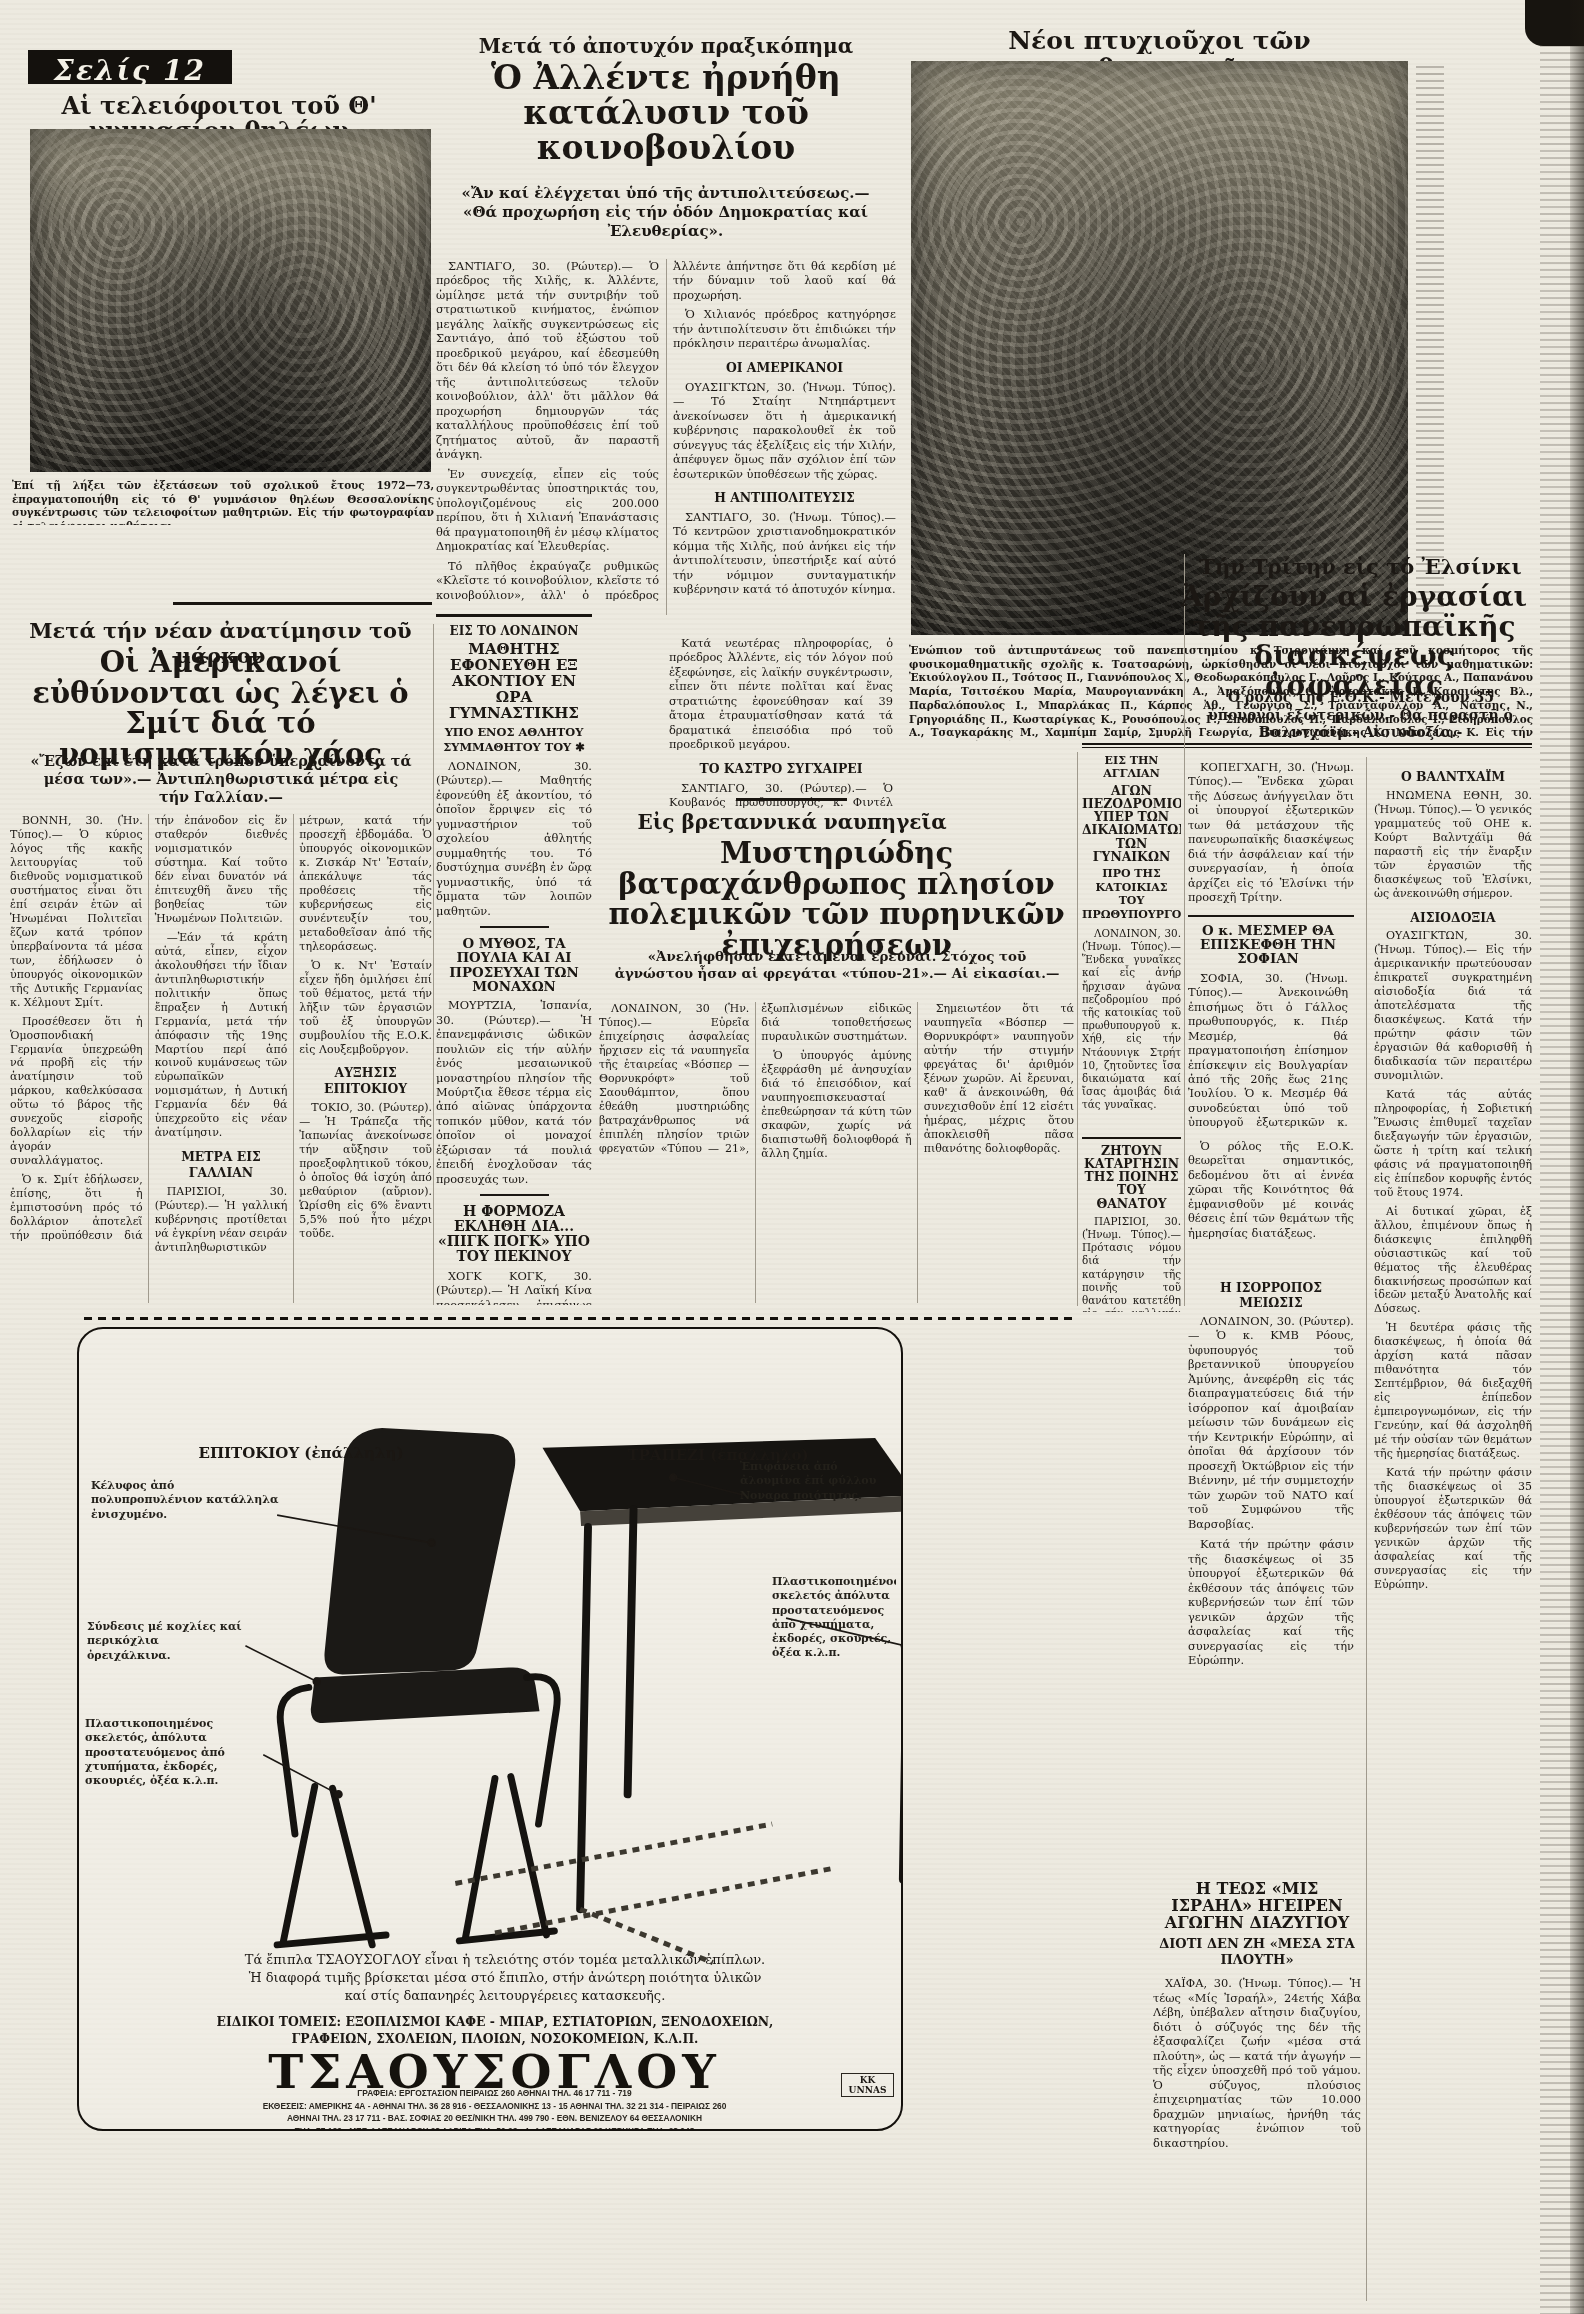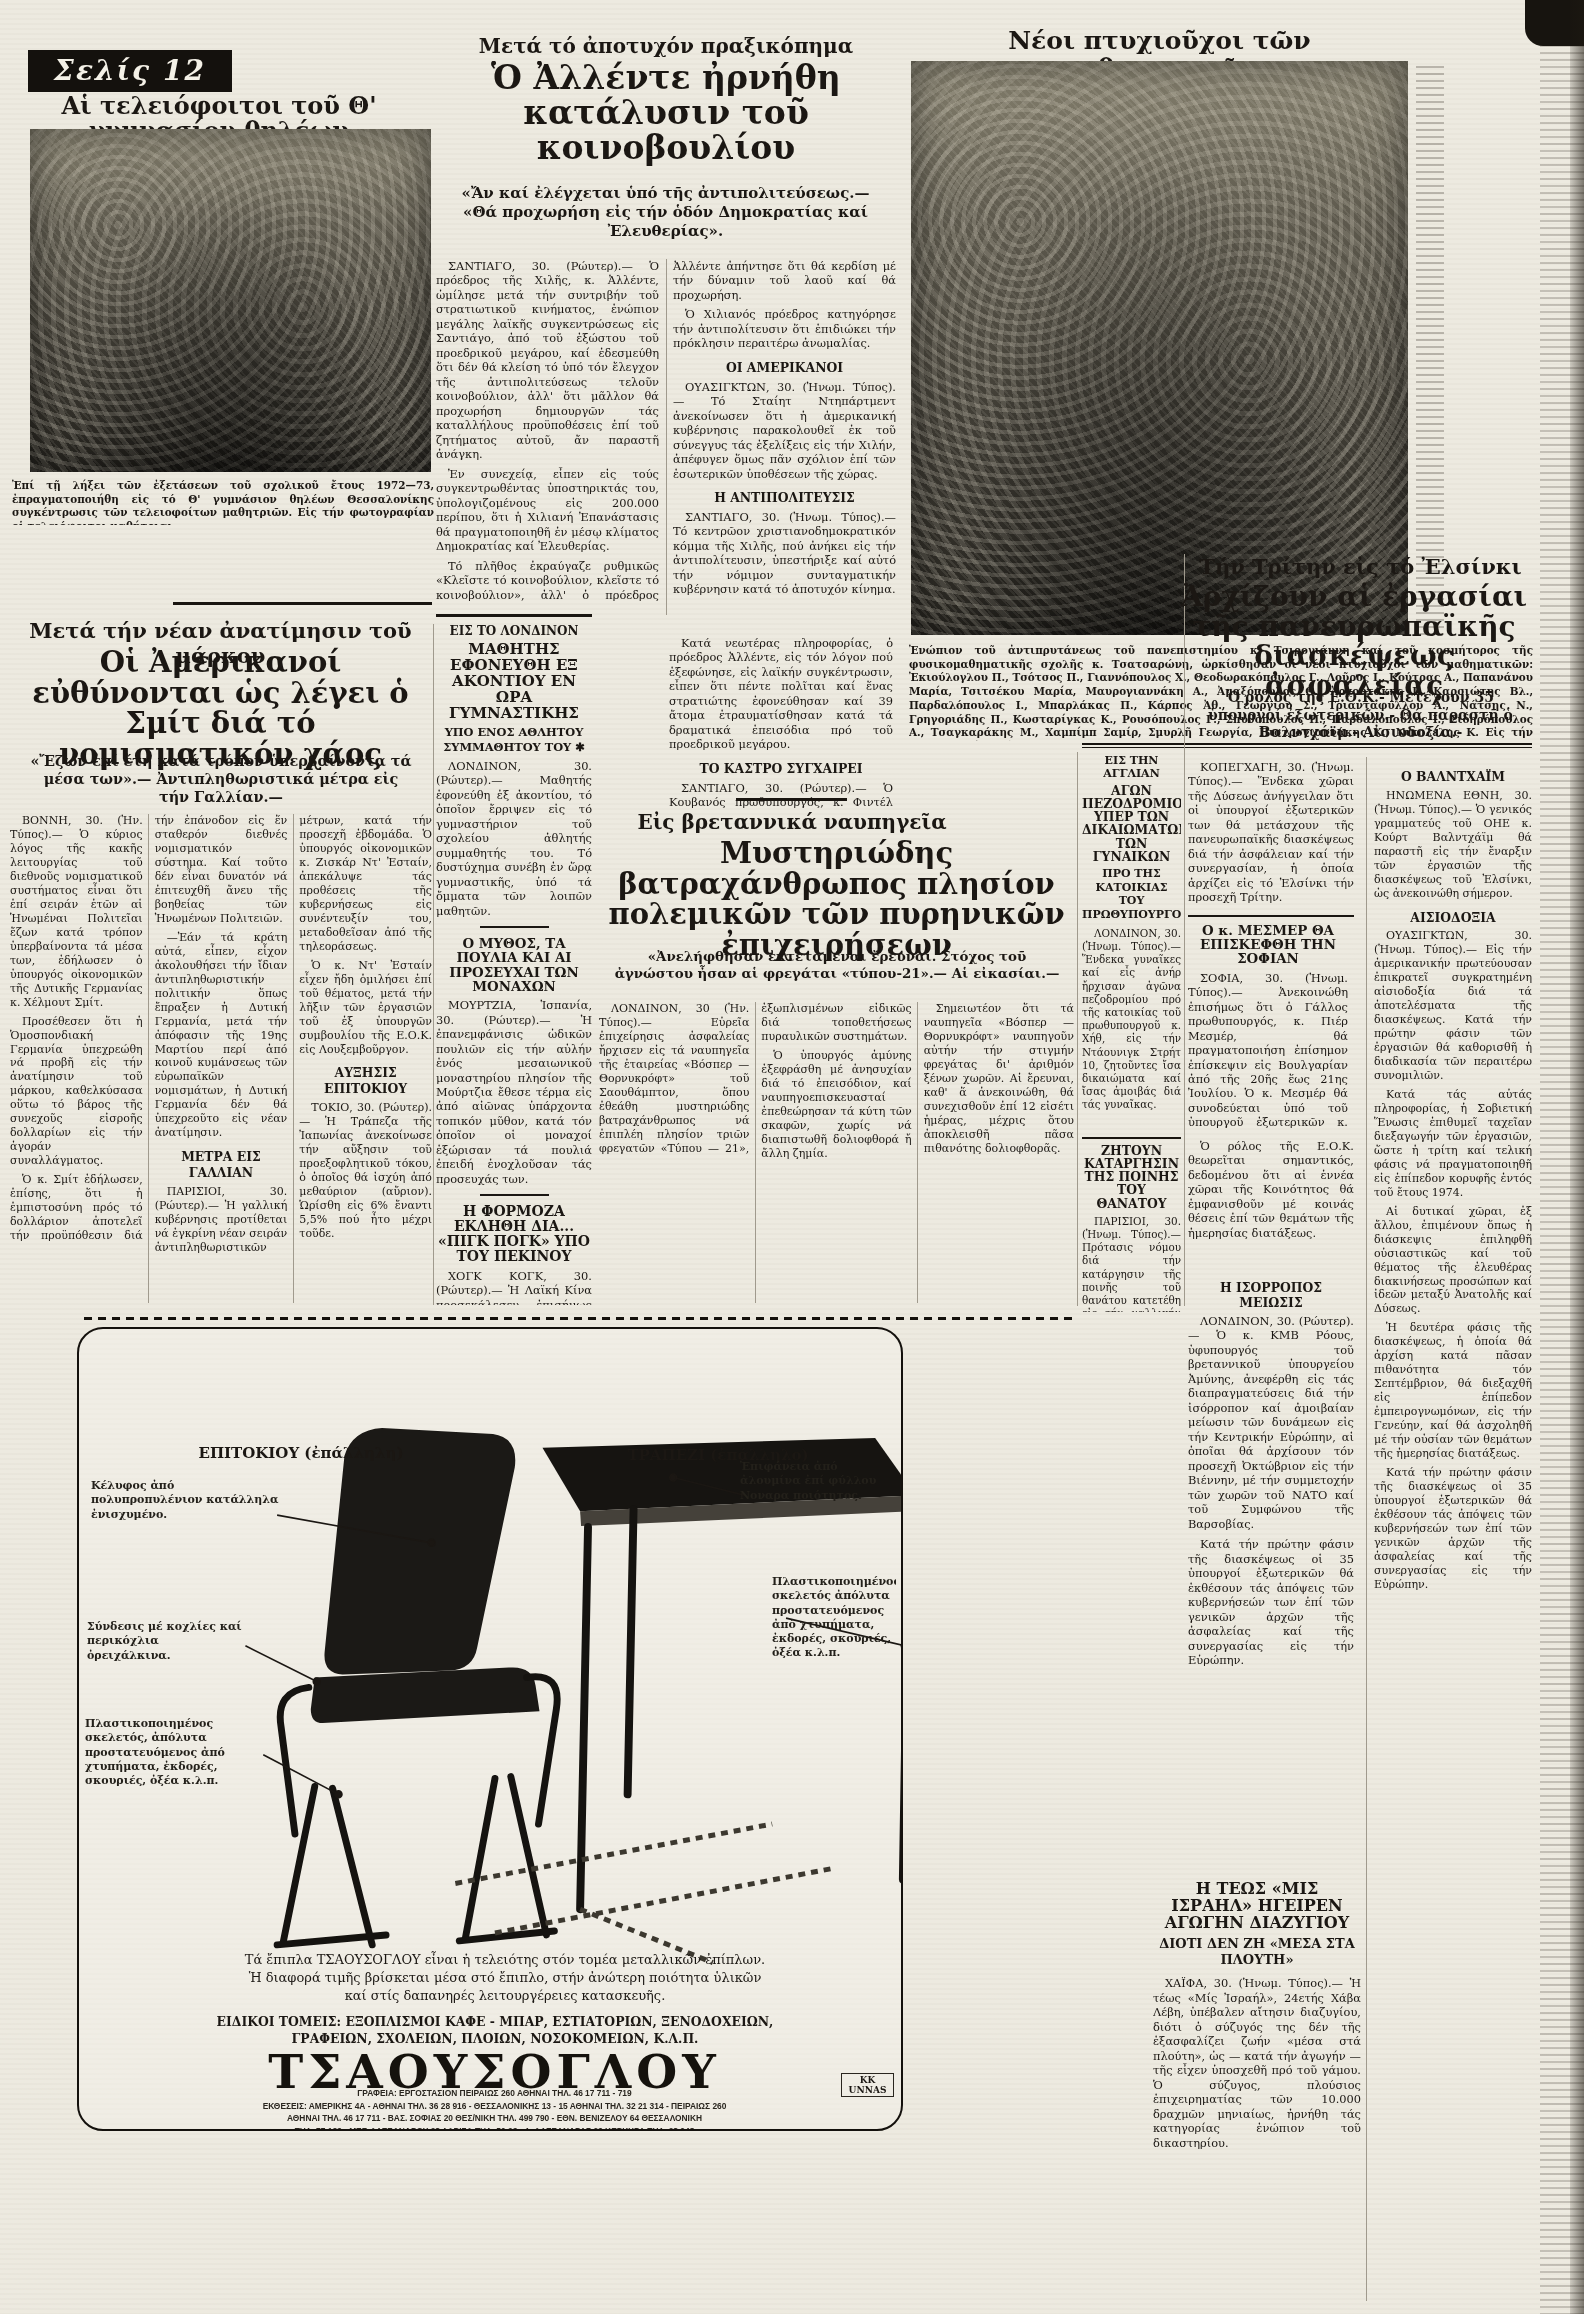--- a/index.html
+++ b/index.html
@@ -32,21 +32,21 @@
   .annot{font-size:11px;line-height:1.3;font-weight:bold;color:#23201a;}
   .contact{font-size:8.4px;line-height:1.5;text-align:center;font-family:"Liberation Sans",sans-serif;font-weight:bold;color:#2a261f;}
   #ad-brand{font-weight:bold;text-align:center;letter-spacing:5px;font-size:47px;color:#15120d;}
   .dashrule{background:repeating-linear-gradient(90deg,#15120d 0 8px, transparent 8px 14px);}
 </style>
 </head>
 <body>
 
 <div id="paper">
 
-  <div id="selida" class="abs" style="left:28px;top:50px;width:204px;height:42px;">Σελίς 12</div>
+  <div id="selida" class="abs" style="left:28px;top:50px;width:204px;height:34px;">Σελίς 12</div>
 
   <div class="abs hl" style="left:6px;top:93px;width:426px;font-size:24px;">Αἱ τελειόφοιτοι τοῦ Θ' γυμνασίου θηλέων</div>
   <div class="abs photo" style="left:30px;top:129px;width:401px;height:343px;"></div>
   <div class="abs cap" style="left:12px;top:479px;width:422px;height:46px;">Ἐπί τῇ λήξει τῶν ἐξετάσεων τοῦ σχολικοῦ ἔτους 1972—73, ἐπραγματοποιήθη εἰς τό Θ' γυμνάσιον θηλέων Θεσσαλονίκης συγκέντρωσις τῶν τελειοφοίτων μαθητριῶν. Εἰς τήν φωτογραφίαν οἱ τελειόφοιτοι μαθήτριαι.</div>
 
   <div class="abs k" style="left:436px;top:34px;width:460px;font-size:20px;">Μετά τό ἀποτυχόν πραξικόπημα</div>
   <div class="abs sub" style="left:450px;top:184px;width:431px;font-size:15px;">«Ἄν καί ἐλέγχεται ὑπό τῆς ἀντιπολιτεύσεως.— «Θά προχωρήση εἰς τήν ὁδόν Δημοκρατίας καί Ἐλευθερίας».</div>
   <div class="abs hl" style="left:436px;top:61px;width:460px;font-size:33px;">Ὁ Ἀλλέντε ἠρνήθη κατάλυσιν τοῦ κοινοβουλίου</div>
   <div class="abs bodytxt" style="left:436px;top:259px;width:460px;height:356px;column-count:2;column-gap:14px;column-rule:1px solid #a09a8d;">
     <p>ΣΑΝΤΙΑΓΟ, 30. (Ρώυτερ).— Ὁ πρόεδρος τῆς Χιλῆς, κ. Ἀλλέντε, ὡμίλησε μετά τήν συντριβήν τοῦ στρατιωτικοῦ κινήματος, ἐνώπιον μεγάλης λαϊκῆς συγκεντρώσεως εἰς Σαντιάγο, ἀπό τοῦ ἐξώστου τοῦ προεδρικοῦ μεγάρου, καί ἐδεσμεύθη ὅτι δέν θά κλείση τό ὑπό τόν ἔλεγχον τῆς ἀντιπολιτεύσεως τελοῦν κοινοβούλιον, ἀλλ' ὅτι μᾶλλον θά προχωρήση δημιουργῶν τάς καταλλήλους προϋποθέσεις ἐπί τοῦ ζητήματος αὐτοῦ, ἄν παραστῆ ἀνάγκη.</p>
@@ -247,21 +247,21 @@
       <div>καί στίς δαπανηρές λειτουργέρειες κατασκευῆς.</div>
     </div>
     <div id="ad-brand" class="abs" style="left:178px;top:715px;width:475px;">ΤΣΑΟΥΣΟΓΛΟΥ</div>
     <div class="abs" style="left:129px;top:685px;width:574px;text-align:center;font-weight:bold;font-size:12.4px;line-height:1.35;">
       <div>ΕΙΔΙΚΟΙ ΤΟΜΕΙΣ: ΕΞΟΠΛΙΣΜΟΙ ΚΑΦΕ - ΜΠΑΡ, ΕΣΤΙΑΤΟΡΙΩΝ, ΞΕΝΟΔΟΧΕΙΩΝ,</div>
       <div>ΓΡΑΦΕΙΩΝ, ΣΧΟΛΕΙΩΝ, ΠΛΟΙΩΝ, ΝΟΣΟΚΟΜΕΙΩΝ, Κ.Λ.Π.</div>
     </div>
     <div class="abs contact" style="left:59px;top:758px;width:713px;">
       <div>ΓΡΑΦΕΙΑ: ΕΡΓΟΣΤΑΣΙΟΝ ΠΕΙΡΑΙΩΣ 260 ΑΘΗΝΑΙ ΤΗΛ. 46 17 711 - 719</div>
       <div>ΕΚΘΕΣΕΙΣ: ΑΜΕΡΙΚΗΣ 4Α - ΑΘΗΝΑΙ ΤΗΛ. 36 28 916 - ΘΕΣΣΑΛΟΝΙΚΗΣ 13 - 15 ΑΘΗΝΑΙ ΤΗΛ. 32 21 314 - ΠΕΙΡΑΙΩΣ 260</div>
-      <div>ΑΘΗΝΑΙ ΤΗΛ. 46 17 711 - ΒΑΣ. ΣΟΦΙΑΣ 20 ΘΕΣ/ΝΙΚΗ ΤΗΛ. 499 790 - ΕΘΝ. ΒΕΝΙΖΕΛΟΥ 64 ΘΕΣΣΑΛΟΝΙΚΗ</div>
+      <div>ΑΘΗΝΑΙ ΤΗΛ. 23 17 711 - ΒΑΣ. ΣΟΦΙΑΣ 20 ΘΕΣ/ΝΙΚΗ ΤΗΛ. 499 790 - ΕΘΝ. ΒΕΝΙΖΕΛΟΥ 64 ΘΕΣΣΑΛΟΝΙΚΗ</div>
       <div>ΤΗΛ. 77 133 - ΜΕΓ. ΑΛΕΞΑΝΔΡΟΥ 28 ΛΑΡΙΣΑ ΤΗΛ. 50 23 - Λ. ΑΛΕΞΑΝΔΡΑΣ 23 ΚΕΡΚΥΡΑ ΤΗΛ. 28 948</div>
     </div>
     <div class="abs" style="left:762px;top:744px;width:51px;font-size:9px;font-weight:bold;text-align:center;border:1px solid #2a261f;padding:1px 0;">ΚΚ UNNAS</div>
   </div>
 
   <div class="abs edgeart" style="left:1540px;top:0px;width:44px;height:2315px;opacity:.8;"></div>
   <div class="abs" style="left:1525px;top:0px;width:59px;height:46px;background:#17140f;border-radius:0 0 0 18px;"></div>
   <div class="abs" style="left:1570px;top:0px;width:14px;height:2315px;background:linear-gradient(90deg,rgba(30,25,18,.15),rgba(30,25,18,.55));"></div>
 
 </div>

